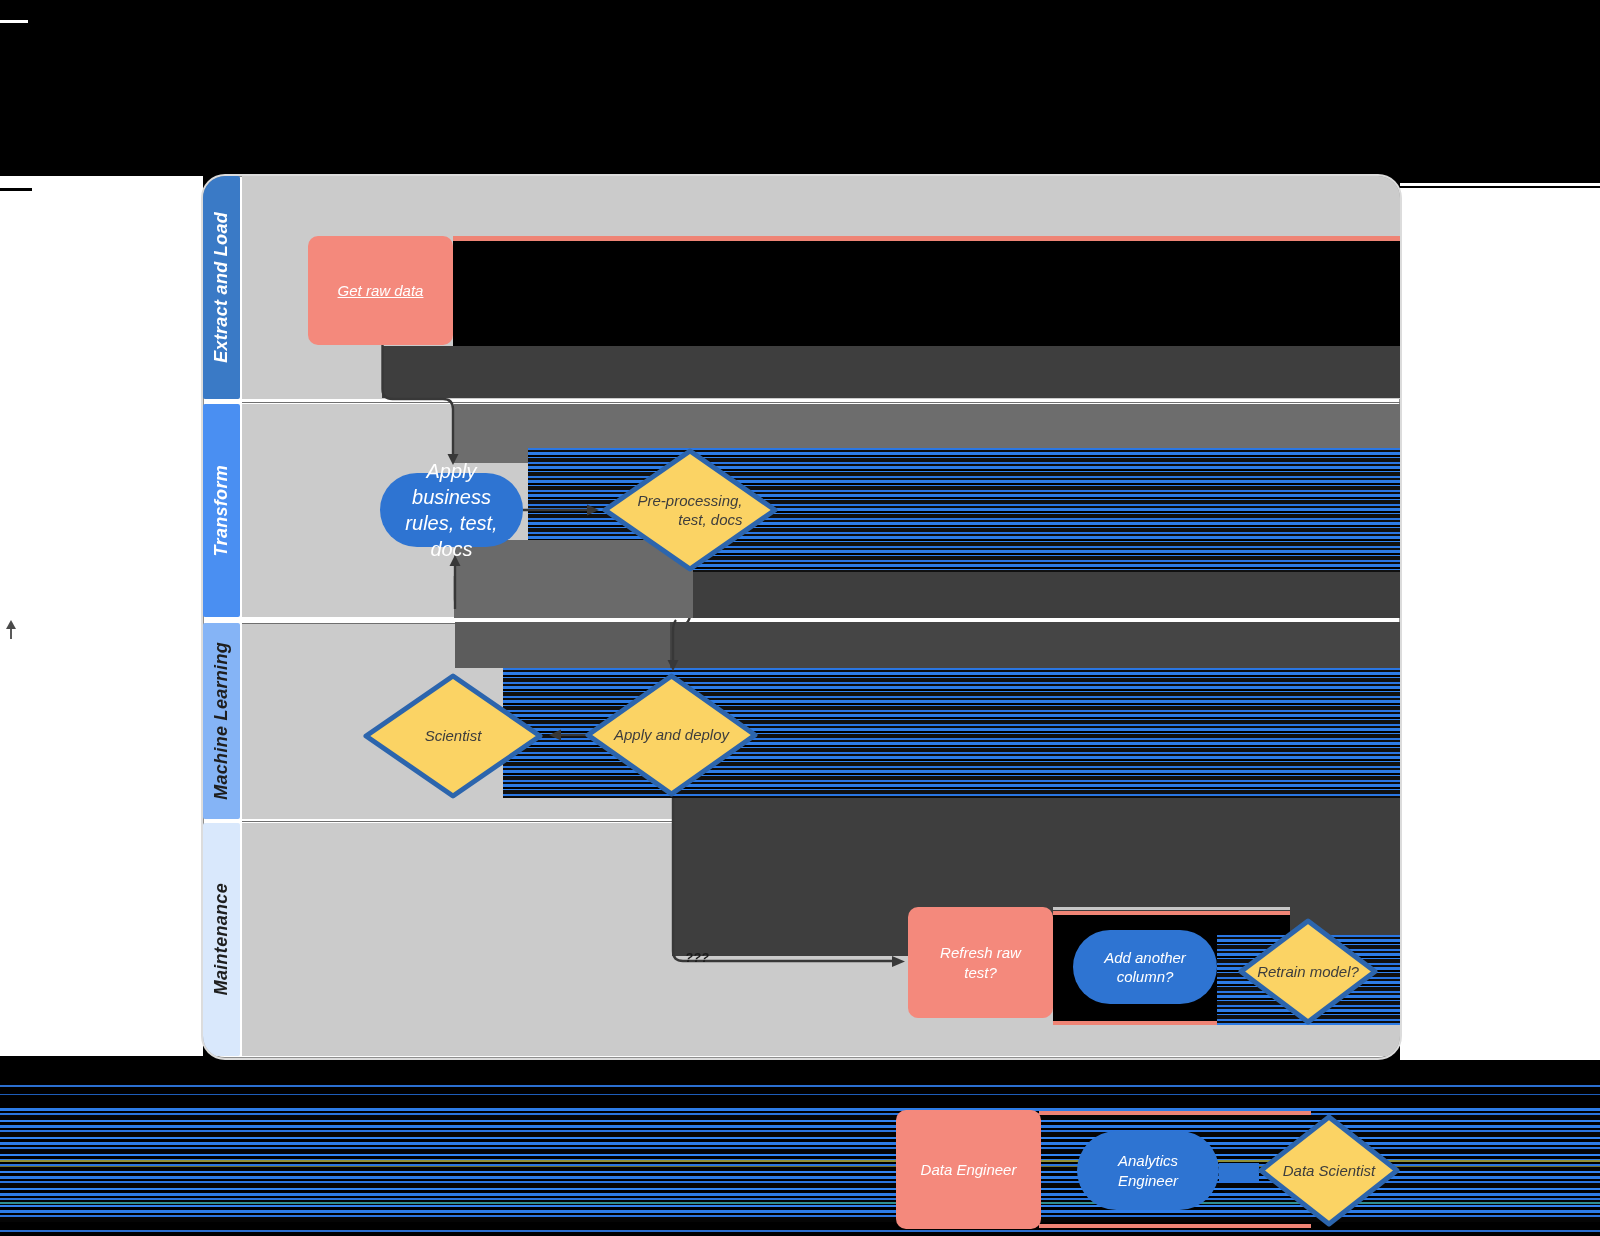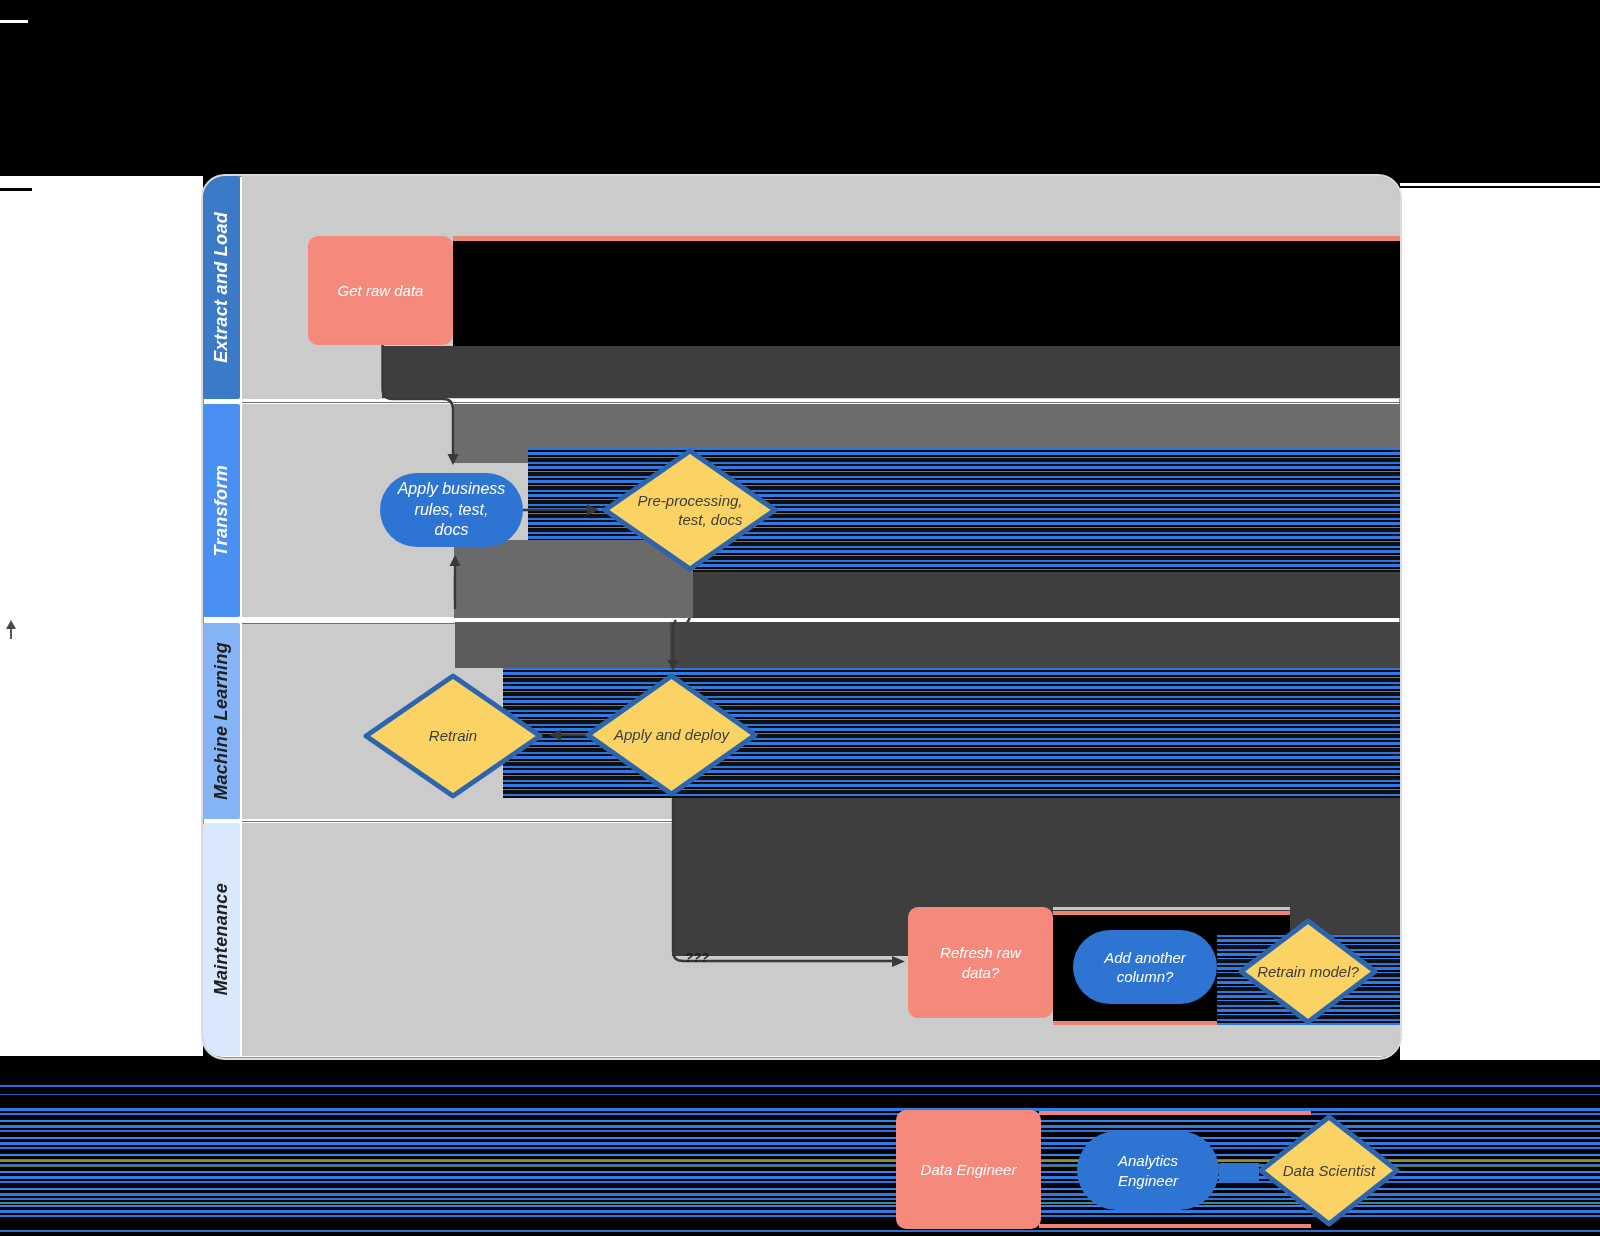--- a/index.html
+++ b/index.html
@@ -46,21 +46,21 @@
 
   svg.arrows{position:absolute;left:0;top:0;width:1197px;height:882px;pointer-events:none;}
   svg.arrows path{fill:none;stroke:#383838;stroke-width:2.4;}
   svg.arrows polygon{fill:#383838;stroke:none;}
 
   
   .node{position:absolute;display:flex;align-items:center;justify-content:center;
         text-align:center;font-style:italic;font-size:15px;line-height:1.3;}
   .node .nlabel{white-space:pre-line;position:relative;z-index:2;padding:0 6px;}
   .n-rect{border-radius:10px;background:#f4897c;color:#fff;}
-  .n-stadium{border-radius:999px;background:#2e74d2;color:#fff;font-size:16px;}
+  .n-stadium{border-radius:999px;background:#2e74d2;color:#fff;font-size:20px;}
   .n-diamond{color:#3d3d3d;}
   .n-diamond svg{position:absolute;left:0;top:0;width:100%;height:100%;z-index:1;}
   .n-diamond polygon{fill:#fbd364;stroke:#2c65ad;stroke-width:5;stroke-linejoin:round;}
   .edge-label{position:absolute;left:482px;top:774px;font-size:13px;font-style:italic;
               font-weight:600;color:#1b1b1b;z-index:6;}
 
   
   .smear{background:#ef8475;}
   .legend-node{font-size:15px;}
 </style>
@@ -140,21 +140,21 @@
       <path d="M252,433 V390"></path>
       <polygon points="246.5,390 257.5,390 252,379"></polygon>
       <path d="M473,444 Q470,447 470,456 V484"></path>
       <polygon points="464.5,484 475.5,484 470,495"></polygon>
       <path d="M384,559 H358"></path>
       <polygon points="358,553.5 358,564.5 346,559"></polygon>
       <path d="M470,622 V775 Q470,785 480,785 H689"></path>
       <polygon points="689,780 689,791 702,785.5"></polygon>
     </svg>
 
-    <div class="node n-rect" style="left:105px;top:60px;width:145px;height:109px;">
+    <div class="node n-rect" style="left:105px;top:60px;width:145px;height:109px;text-decoration:underline;">
       <div class="nlabel">Get raw data</div>
     </div>
 
     <div class="node n-stadium" style="left:177px;top:297px;width:143px;height:74px;">
       <div class="nlabel">Apply business
 rules, test,
 docs</div>
     </div>
 
     <div class="node n-diamond" style="left:399px;top:272px;width:176px;height:124px;text-align:right;">
@@ -162,33 +162,33 @@
         <polygon points="88,3 173,62 88,121 3,62"></polygon>
         </svg>
       <div class="nlabel">Pre-processing,
 test, docs</div>
     </div>
 
     <div class="node n-diamond" style="left:160px;top:497px;width:180px;height:126px;">
       <svg viewBox="0 0 180 126">
         <polygon points="90,3 177,63 90,123 3,63"></polygon>
         </svg>
-      <div class="nlabel">Retrain</div>
+      <div class="nlabel">Scientist</div>
     </div>
 
     <div class="node n-diamond" style="left:382px;top:497px;width:173px;height:124px;">
       <svg viewBox="0 0 173 124">
         <polygon points="86.5,3 170,62 86.5,121 3,62"></polygon>
         </svg>
       <div class="nlabel">Apply and deploy</div>
     </div>
 
     <div class="node n-rect" style="left:705px;top:731px;width:145px;height:111px;">
       <div class="nlabel">Refresh raw
-data?</div>
+test?</div>
     </div>
 
     <div class="node n-diamond" style="left:1035px;top:742px;width:140px;height:107px;">
       <svg viewBox="0 0 140 107">
         <polygon points="70,3 137,53.5 70,104 3,53.5"></polygon>
         </svg>
       <div class="nlabel">Retrain model?</div>
     </div>
 
     <div class="node n-stadium" style="left:870px;top:754px;width:144px;height:74px;font-size:15px;">

